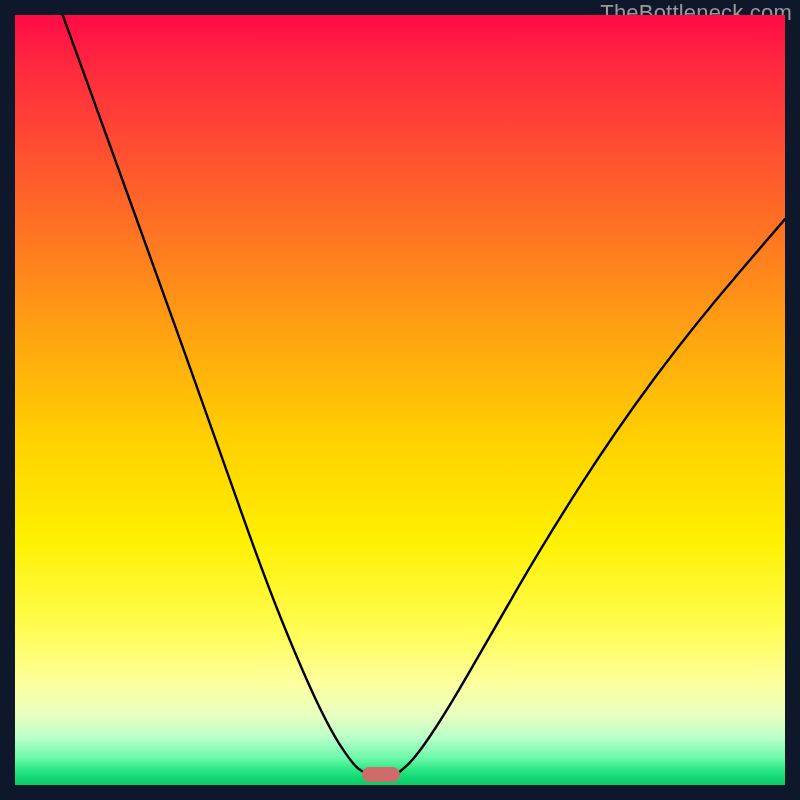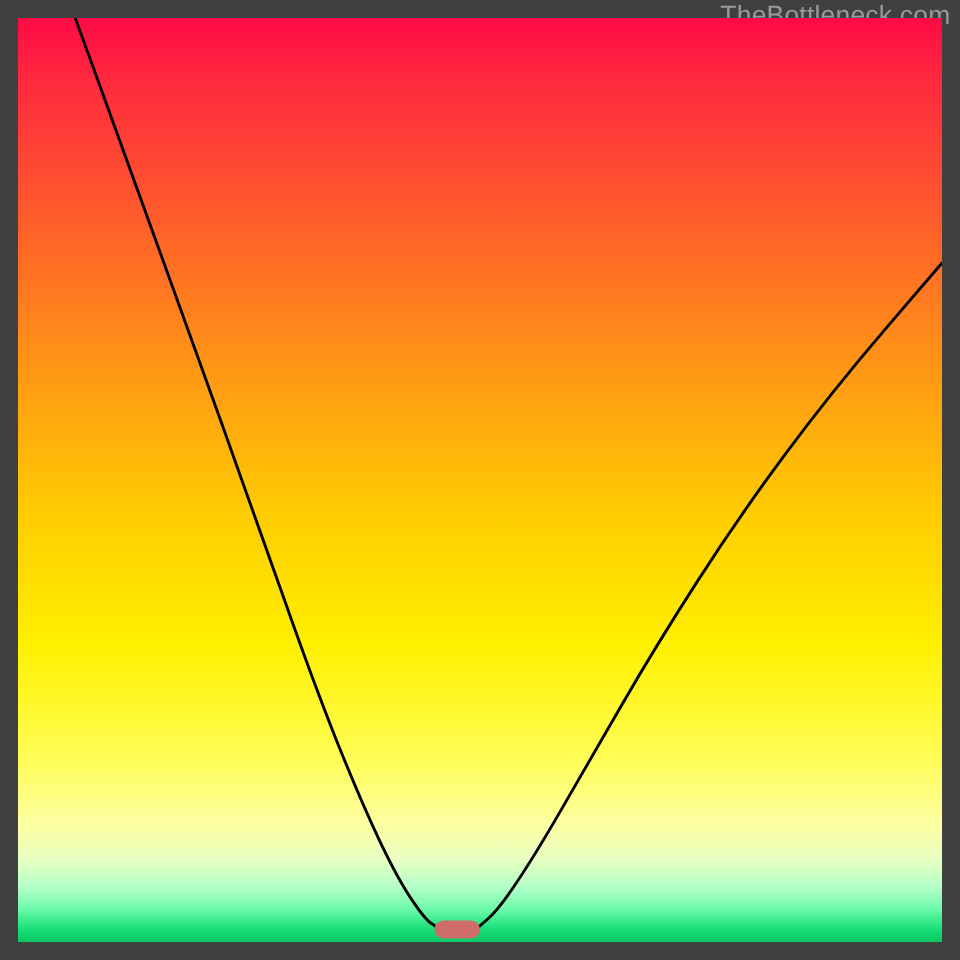--- a/index.html
+++ b/index.html
@@ -8,21 +8,21 @@
     width: 800px;
     height: 800px;
     background: #000;
     overflow: hidden;
     font-family: Arial, Helvetica, sans-serif;
   }
   .stage {
     position: relative;
     width: 800px;
     height: 800px;
-    background: #404040;
+    background: #0f172a;
   }
   .plot {
     position: absolute;
     left: 15px;
     top: 15px;
     width: 770px;
     height: 770px;
     
   }
   .gradient {

